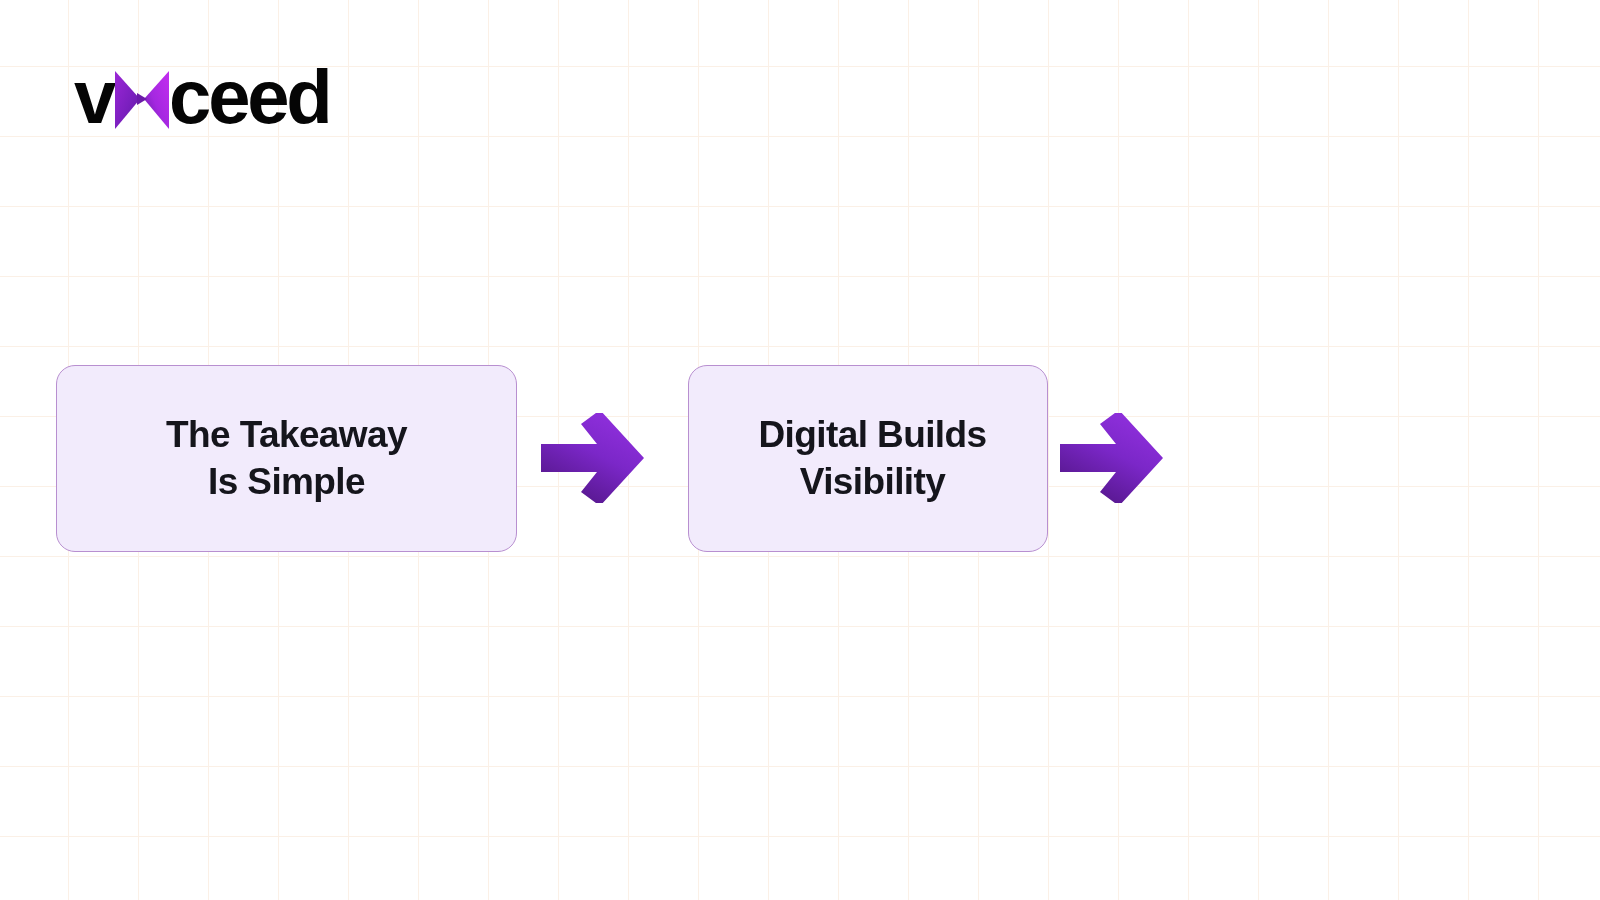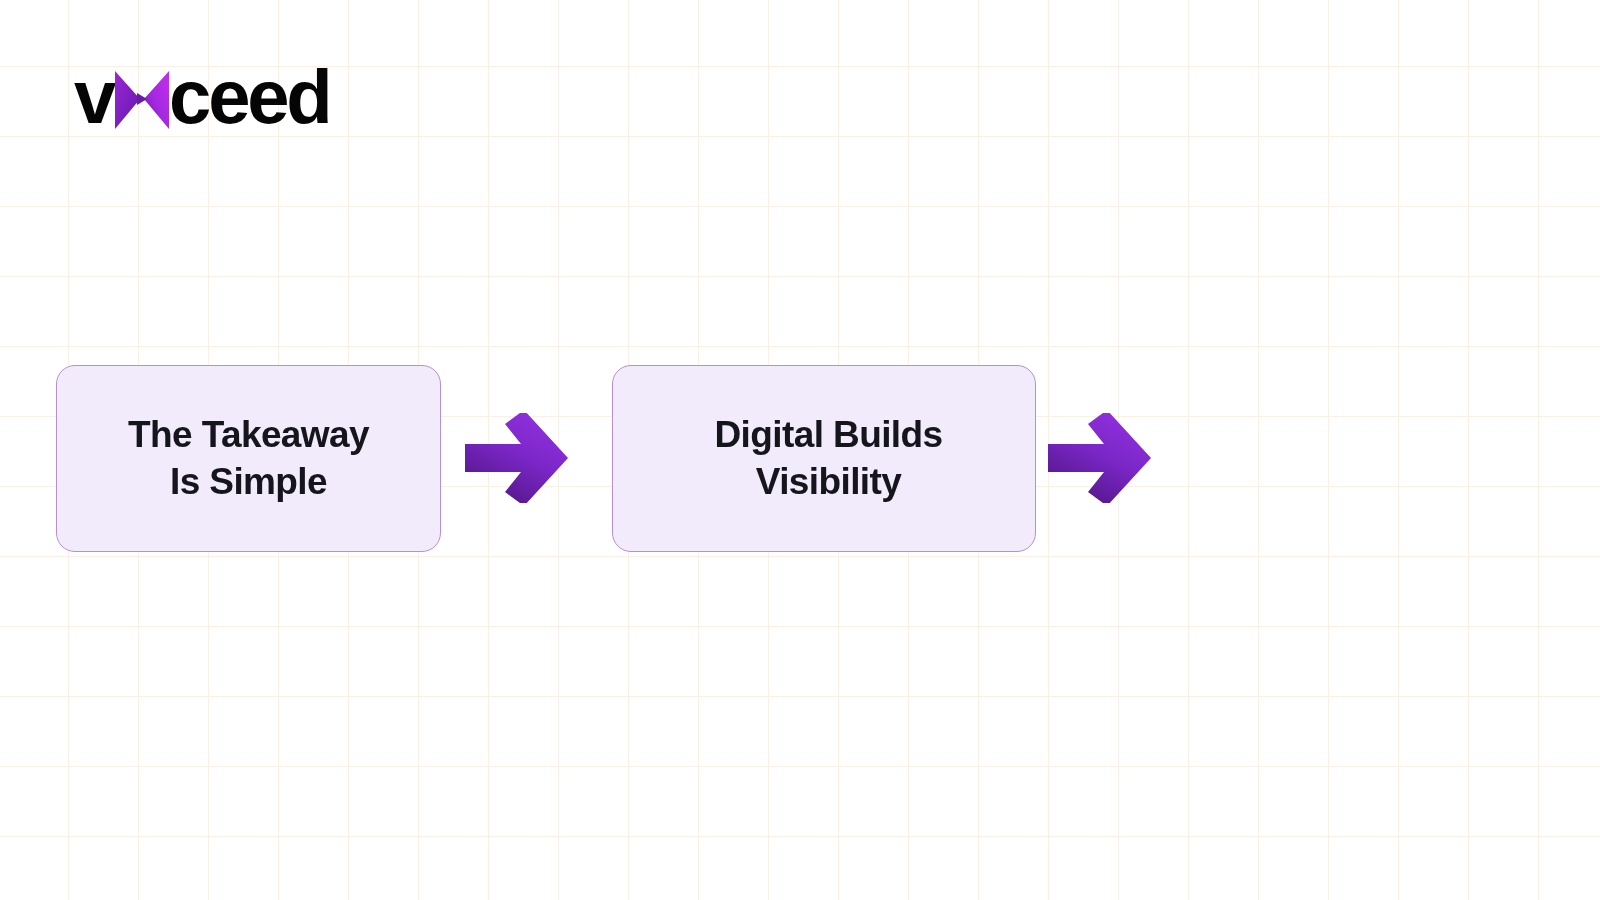--- a/index.html
+++ b/index.html
@@ -76,22 +76,22 @@
     background: #f2ebfc;
     border: 1.6px solid #b88fd0;
     border-radius: 19px;
     display: flex;
     align-items: center;
     justify-content: center;
     text-align: center;
     height: 187px;
     flex: 0 0 auto;
   }
-  .card-1 { margin-left: 56px; width: 385px; }
-  .card-2 { width: 424px; padding-left: 9px; }
+  .card-1 { margin-left: 56px; width: 461px; }
+  .card-2 { width: 360px; padding-left: 9px; }
   .card-3 { width: 384px; }
 
   .card-text {
     font-family: "Liberation Sans", sans-serif;
     font-weight: 700;
     font-size: 37px;
     line-height: 1.28;
     letter-spacing: -0.6px;
     color: #15151c;
     padding: 0 22px;

